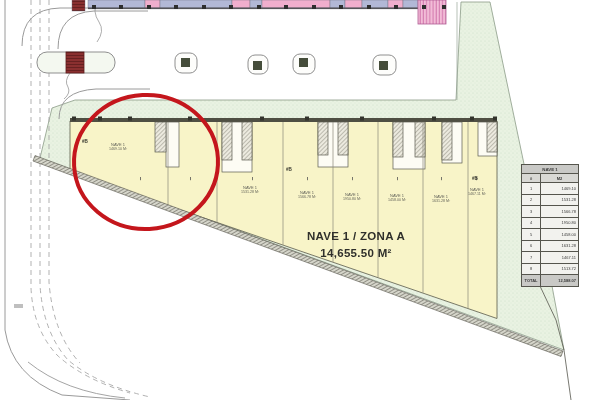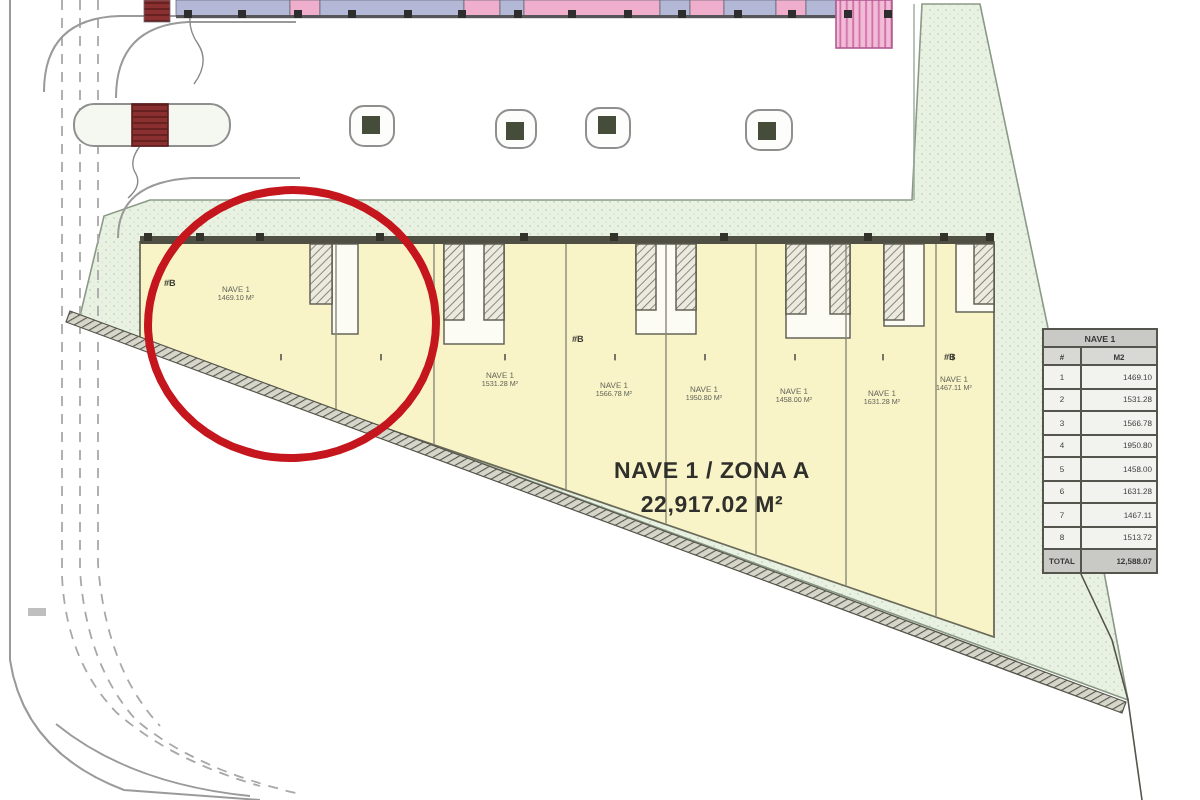--- a/index.html
+++ b/index.html
@@ -194,21 +194,21 @@
   <polygon points="35,155.5 563,351 561,356.5 33,161" fill="url(#pband)" stroke="#55544a" stroke-width="0.6"></polygon>
 
   <polyline points="540,286 556,320 564,350 571,400" fill="none" stroke="#55554d" stroke-width="0.8"></polyline>
 
   <ellipse cx="146" cy="162" rx="72" ry="67" fill="none" stroke="#c4161c" stroke-width="4" transform="rotate(-3 146 162)"></ellipse>
 </svg>
 
 <div class="overlay">
   <div class="main-label">
     <div>NAVE 1 / ZONA A</div>
-    <div>22,917.02 M²</div>
+    <div>14,655.50 M²</div>
   </div>
 
   <div id="unit-labels">
         <div class="unit-label" style="left: 118px; top: 143px;">
           <div>NAVE 1</div>
           <div class="ua">1469.10 M²</div>
         </div>
         <div class="unit-label" style="left: 250px; top: 186px;">
           <div>NAVE 1</div>
           <div class="ua">1531.28 M²</div>

